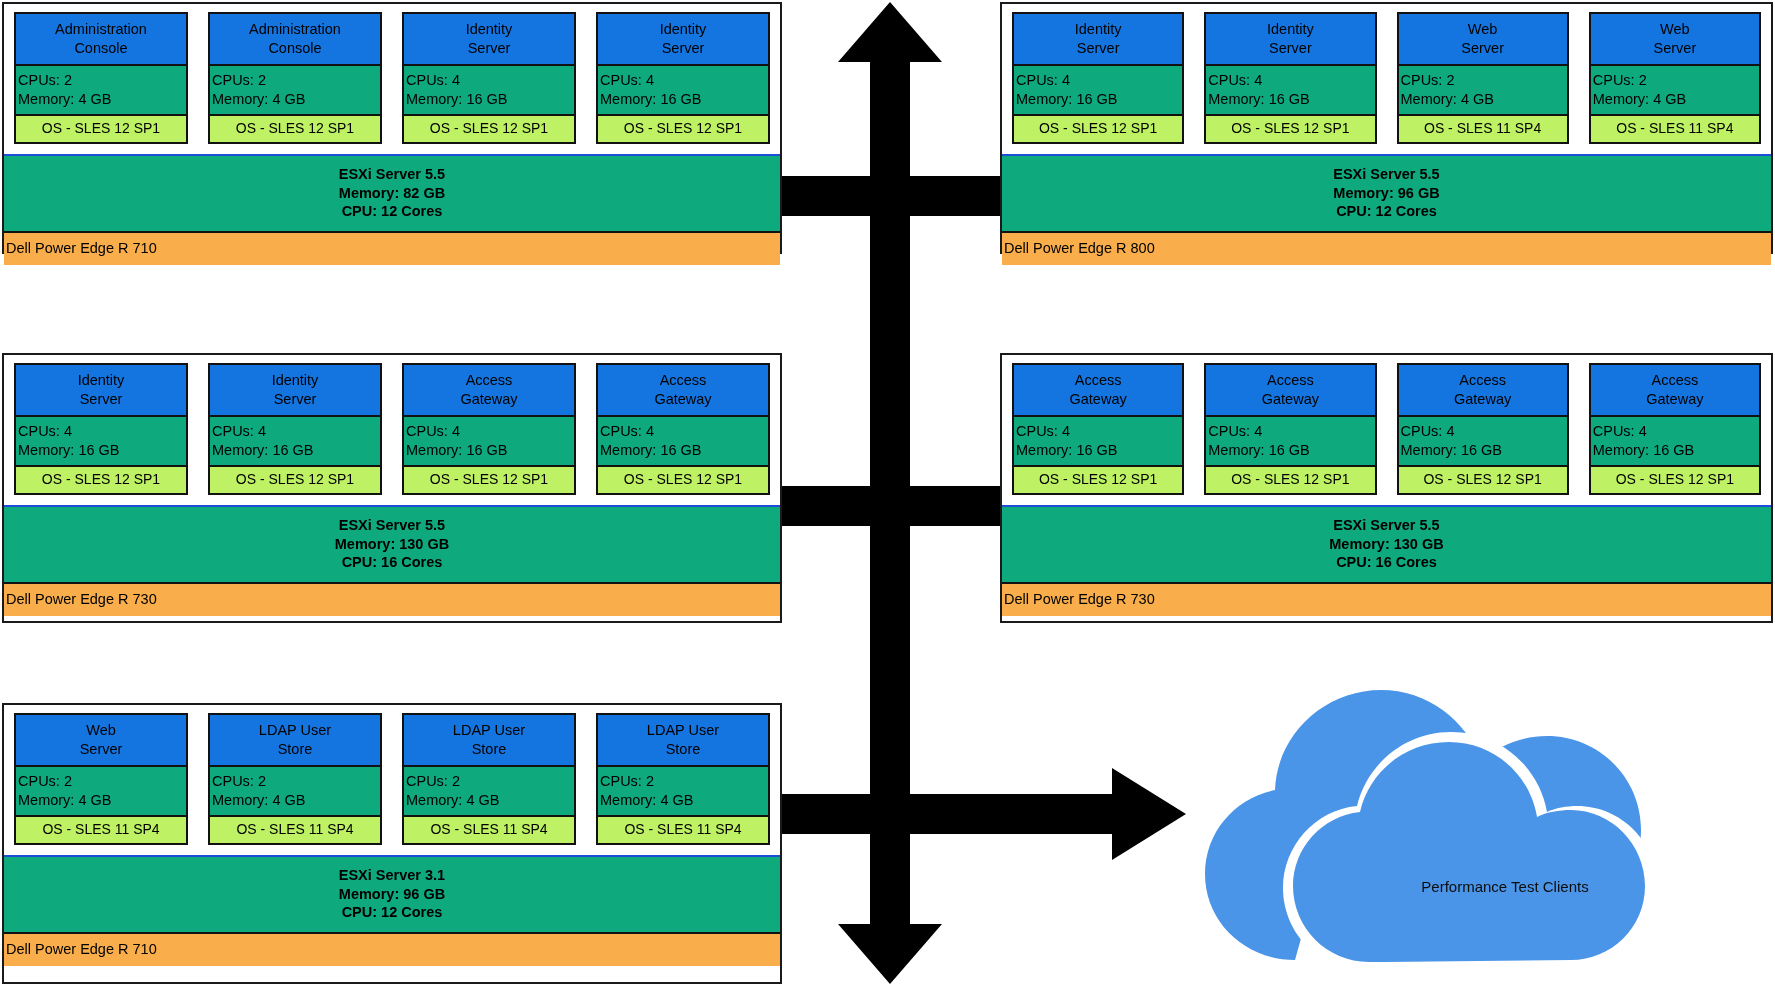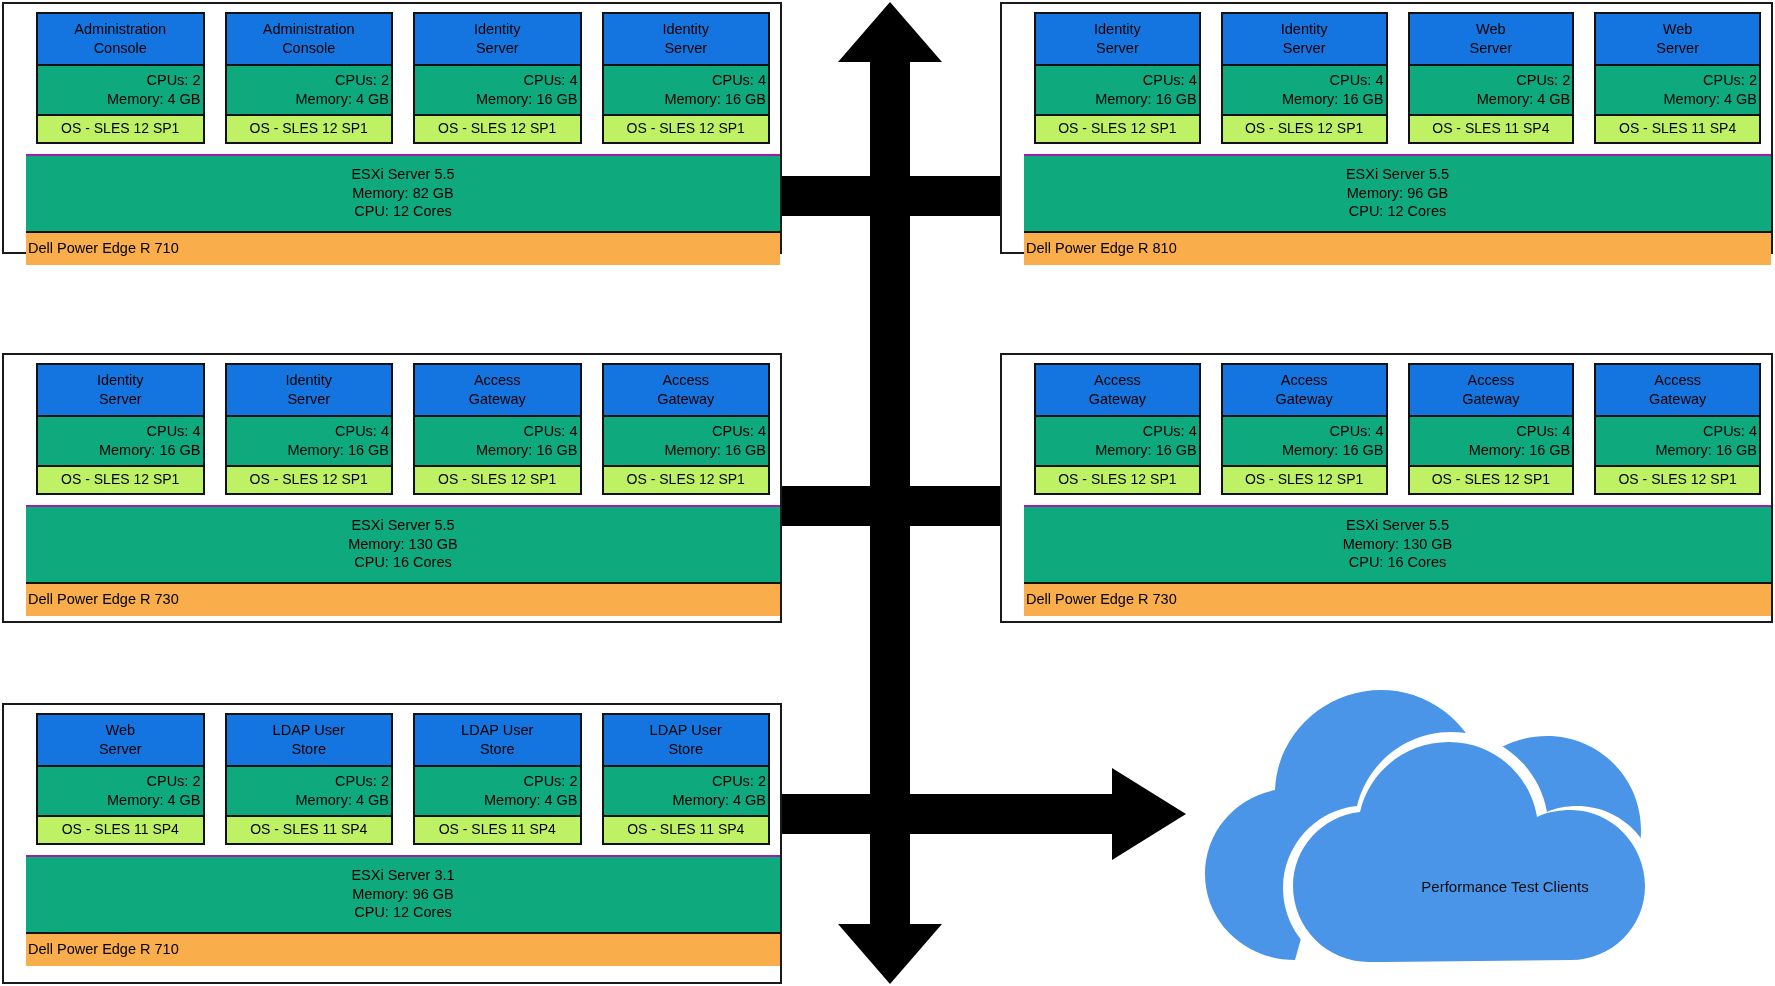--- a/index.html
+++ b/index.html
@@ -10,21 +10,21 @@
     color:#000;
   }
   .stage{position:absolute;left:0;top:0;width:1775px;height:986px;}
 
   
   .host{
     position:absolute;
     border:2px solid #1a1a1a;
     background:#ffffff;
     box-sizing:border-box;
-    display:flex;flex-direction:column;padding-left:22px;
+    display:flex;flex-direction:column;
   }
   .vm-row{
     display:flex;
     flex:0 0 auto;
     padding:8px 10px 10px 10px;
     gap:20px;
     box-sizing:border-box;
   }
   .vm{
     flex:1 1 0;
@@ -40,47 +40,48 @@
     line-height:1.28;
     padding:6px 2px 7px 2px;
     box-sizing:border-box;
     white-space:pre-line;
   }
   .vm-spec{
     background:#0FA97E;
     border:2px solid #111;
     border-top-width:1px;
     border-bottom-width:1px;
-    text-align:right;
+    text-align:left;
     font-size:14.5px;
     line-height:1.28;
     padding:5px 2px 6px 2px;
     box-sizing:border-box;
     white-space:pre-line;
   }
   .vm-os{
     background:#bef264;
     border:2px solid #111;
     border-top-width:1px;
     text-align:center;
     font-size:14px;
     line-height:1.2;
     padding:4px 2px 5px 2px;
     box-sizing:border-box;
   }
   .hyp{
     background:#0FA97E;
-    border-top:2px solid #a21caf;
+    border-top:2px solid #1d4ed8;
     border-bottom:1px solid #111;
     text-align:center;
     font-size:14.5px;
     line-height:1.28;
     padding:9px 2px 10px 2px;
     box-sizing:border-box;
     white-space:pre-line;
+    font-weight:bold;
   }
   .hw{
     background:#F9AE4B;
     border-top:1px solid #111;
     text-align:left;
     font-size:14.5px;
     line-height:1.2;
     padding:7px 2px 8px 2px;
     box-sizing:border-box;
   }
@@ -228,21 +229,21 @@
         <div class="vm-title">Web
 Server</div>
         <div class="vm-spec">CPUs: 2
 Memory: 4 GB</div>
         <div class="vm-os">OS - SLES 11 SP4</div>
       </div>
     </div>
     <div class="hyp">ESXi Server 5.5
 Memory: 96 GB
 CPU: 12 Cores</div>
-    <div class="hw">Dell Power Edge R 810</div>
+    <div class="hw">Dell Power Edge R 800</div>
   </div>
 
   <div class="host" style="left:2px;top:353px;width:780px;height:270px;">
     <div class="vm-row">
       <div class="vm">
         <div class="vm-title">Identity
 Server</div>
         <div class="vm-spec">CPUs: 4
 Memory: 16 GB</div>
         <div class="vm-os">OS - SLES 12 SP1</div>

